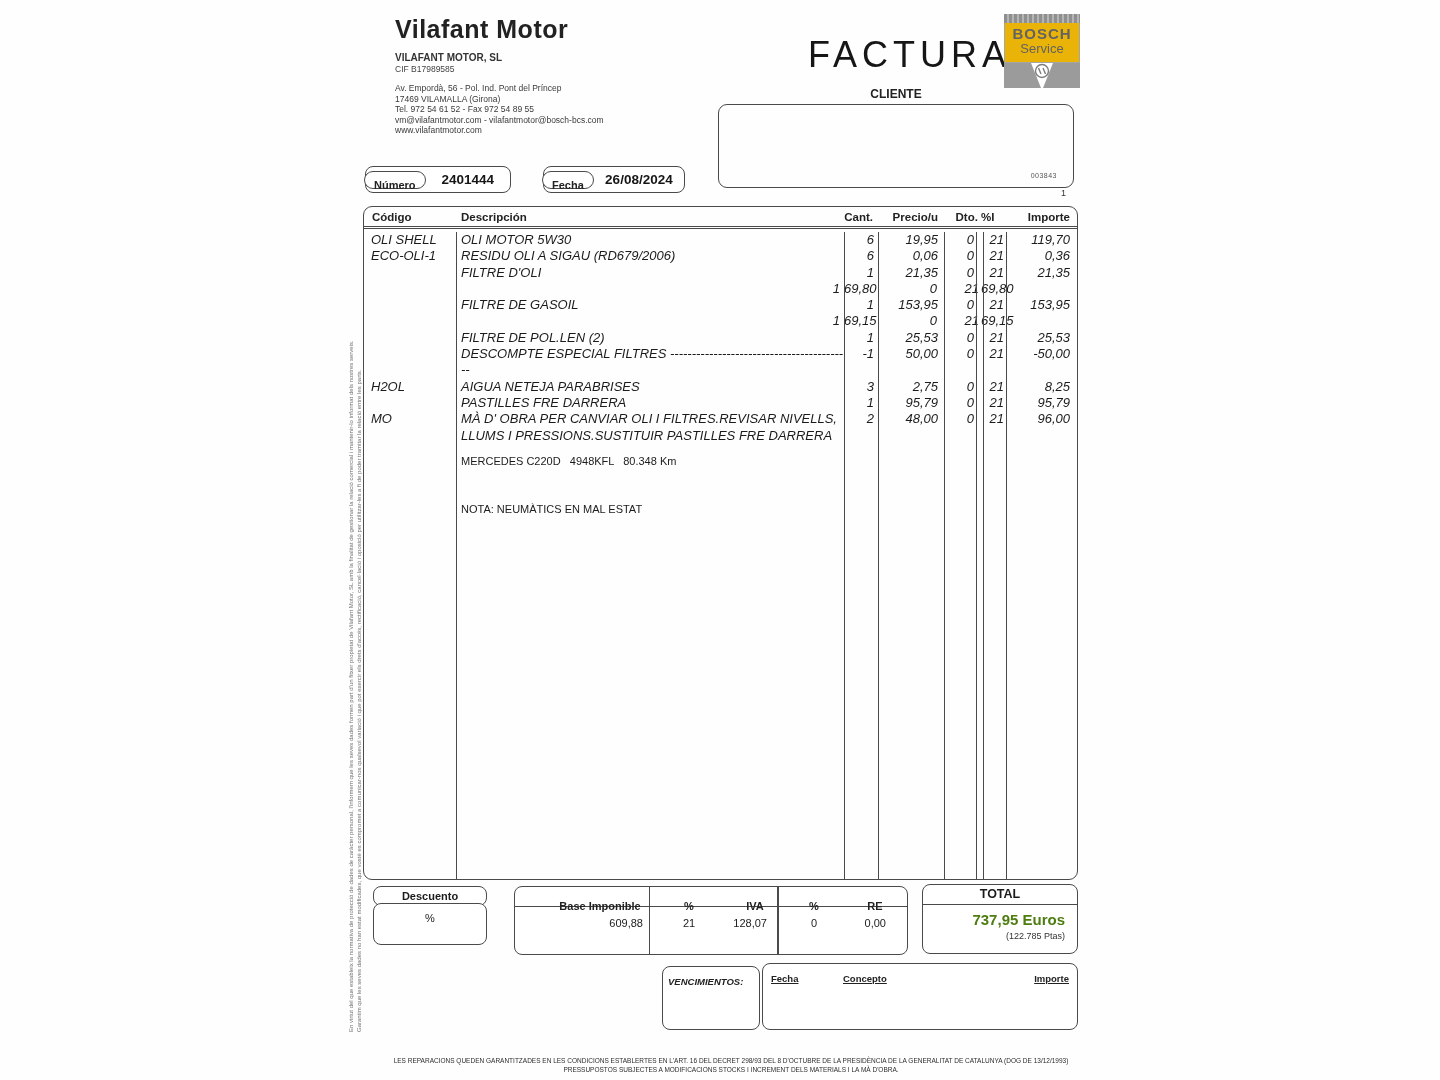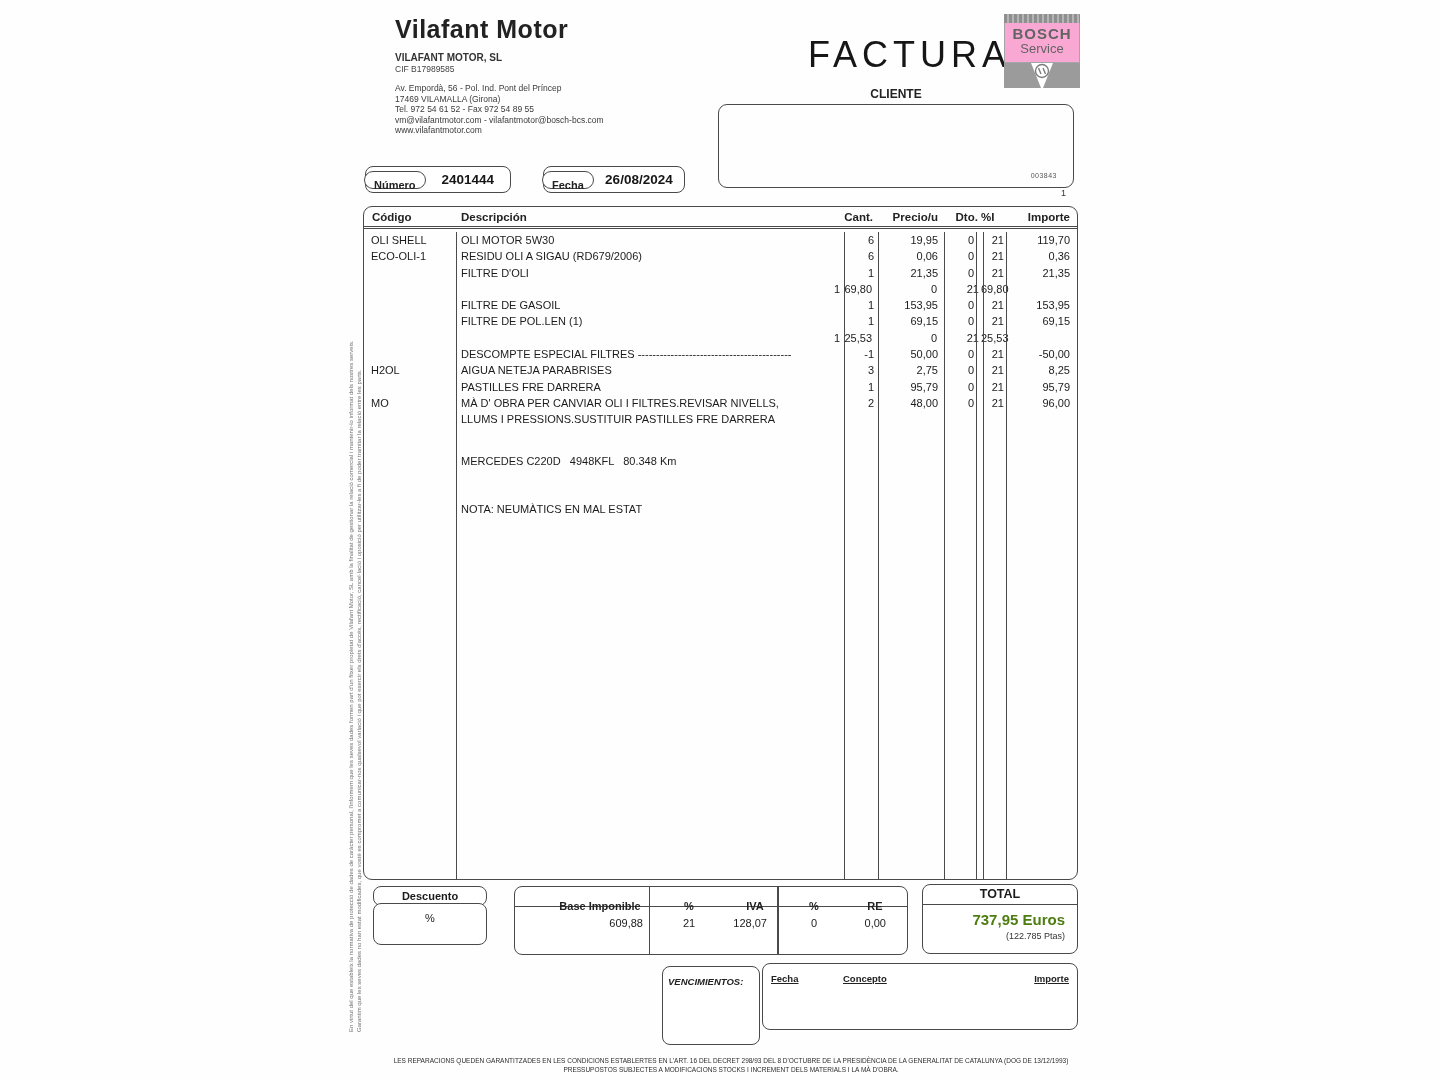--- a/index.html
+++ b/index.html
@@ -17,21 +17,21 @@
   .factura-title { position:absolute; left:808px; top:34px; font-size:36px; letter-spacing:5px; color:#161616; }
   .cliente-label { position:absolute; left:718px; top:87px; width:356px; text-align:center; font-size:12px; font-weight:bold; color:#222; }
   .cliente-box { position:absolute; left:718px; top:104px; width:356px; height:84px; border:1.6px solid #4a4a4a; border-radius:9px; }
   .cliente-ref { position:absolute; right:16px; bottom:8px; font-size:7px; color:#555; letter-spacing:0.5px; }
   .page-num { position:absolute; left:1042px; top:188px; width:24px; text-align:right; font-size:9px; color:#333; }
 
   
   .bosch { position:absolute; left:1004px; top:14px; width:76px; height:74px; }
   .bosch-strip { height:9px; background:#8f8f8f;
     background-image:repeating-linear-gradient(90deg,#8f8f8f 0 3px,#b5b5b5 3px 5px); }
-  .bosch-mid { height:40px; border:1px solid #a5a5a5; border-top:none; background:#f9a8d4; text-align:center; padding-top:2px; }
+  .bosch-mid { height:40px; border:1px solid #a5a5a5; border-top:none; background:#eab308; text-align:center; padding-top:2px; }
   .bosch-word1 { font-size:15px; font-weight:bold; color:#636363; letter-spacing:1px; line-height:17px; }
   .bosch-word2 { font-size:13px; font-weight:normal; color:#636363; line-height:14px; }
   .bosch-v { display:block; }
 
   
   .chip { position:absolute; height:27px; border:1.6px solid #4a4a4a; border-radius:8px; display:flex; align-items:center; background:#fff; }
   .chip-label { border:1.6px solid #4a4a4a; border-radius:14px; background:#fff; margin:-2px 0 -2px -2px; height:18px; line-height:26px; padding:0 9px; font-size:11px; font-weight:bold; color:#222; }
   .chip-value { flex:1; text-align:center; font-size:13.5px; font-weight:bold; color:#161616; }
   .chip-numero { left:365px; top:166px; width:146px; }
   .chip-fecha  { left:543px; top:166px; width:142px; }
@@ -44,21 +44,21 @@
   .ih-cant { text-align:right; padding-right:5px; }
   .ih-precio { text-align:right; padding-right:6px; }
   .ih-dtoiva { grid-column:5 / 7; text-align:center; }
   .ih-importe { text-align:right; padding-right:7px; }
 
   .vline { position:absolute; top:25px; bottom:0; width:1px; background:#4a4a4a; }
   .vl-1 { left:92px; } .vl-2 { left:480px; } .vl-3 { left:514px; }
   .vl-4 { left:580px; } .vl-5 { left:612px; } .vl-6 { left:619px; } .vl-7 { left:642px; }
 
   .rows { margin-top:3px; }
-  .irow { display:grid; grid-template-columns:92px 388px 34px 66px 37px 25px auto; font-size:11px; line-height:16.3px; color:#1b1b1b; }
+  .irow { display:grid; grid-template-columns:92px 388px 34px 66px 37px 25px auto; font-size:13px; line-height:16.3px; color:#1b1b1b;font-style:italic; }
   .c-codigo { padding-left:7px; }
   .c-desc { padding-left:5px; white-space:pre-line; }
   .c-cant { text-align:right; padding-right:4px; }
   .c-precio { text-align:right; padding-right:6px; }
   .c-dto { text-align:right; padding-right:7px; }
   .c-iva { text-align:right; padding-right:2px; }
   .c-importe { text-align:right; padding-right:7px; }
 
   .vehicle-line { position:absolute; left:97px; top:248px; font-size:11px; white-space:pre; color:#1b1b1b; }
   .nota-line { position:absolute; left:97px; top:296px; font-size:11px; color:#1b1b1b; }
@@ -79,21 +79,21 @@
   .total-head { height:20px; border-bottom:1.4px solid #4a4a4a; text-align:center; font-size:12.5px; font-weight:bold; line-height:19px; }
   .total-value { text-align:right; padding:6px 12px 0 0; font-size:15px; font-weight:bold; color:#4d7c0f; }
   .total-ptas { text-align:right; padding:3px 12px 0 0; font-size:9px; color:#333; }
 
   
   .pago-box { left:372px; top:966px; width:280px; height:64px; }
   .pago-vl { position:absolute; left:106px; top:0; bottom:0; width:1px; background:#4a4a4a; }
   .pago-label { position:absolute; left:6px; font-size:9.5px; font-weight:bold; color:#222; }
   .pl-1 { top:8px; } .pl-2 { top:27px; } .pl-3 { top:46px; }
 
-  .venc-chip { left:662px; top:966px; width:98px; height:79px; }
+  .venc-chip { left:662px; top:966px; width:98px; height:64px; }
   .venc-label { position:absolute; left:5px; top:9px; font-size:9.5px; font-weight:bold; font-style:italic; color:#222; }
 
   .venc-table { left:762px; top:963px; width:316px; height:67px; }
   .vt-h { position:absolute; top:9px; font-size:9.5px; font-weight:bold; text-decoration:underline; color:#222; }
   .vt-fecha { left:8px; } .vt-concepto { left:80px; } .vt-importe { right:8px; }
 
   
   .footer { position:absolute; left:370px; top:1057px; width:722px; text-align:center; font-size:6.5px; line-height:8.5px; color:#2c2c2c; }
 
   
@@ -210,30 +210,30 @@
         <div class="c-desc">FILTRE DE GASOIL</div>
         <div class="c-cant">1</div>
         <div class="c-precio">153,95</div>
         <div class="c-dto">0</div>
         <div class="c-iva">21</div>
         <div class="c-importe">153,95</div>
       </div>
 
       <div class="irow">
         <div class="c-codigo"></div>
-        <div class="c-desc">FILTRE DE POL.LEN (1)</div>
         <div class="c-cant">1</div>
         <div class="c-precio">69,15</div>
         <div class="c-dto">0</div>
         <div class="c-iva">21</div>
         <div class="c-importe">69,15</div>
       </div>
 
       <div class="irow">
         <div class="c-codigo"></div>
+        <div class="c-desc">FILTRE DE POL.LEN (2)</div>
         <div class="c-cant">1</div>
         <div class="c-precio">25,53</div>
         <div class="c-dto">0</div>
         <div class="c-iva">21</div>
         <div class="c-importe">25,53</div>
       </div>
 
       <div class="irow">
         <div class="c-codigo"></div>
         <div class="c-desc">DESCOMPTE ESPECIAL FILTRES   ------------------------------------------</div>

